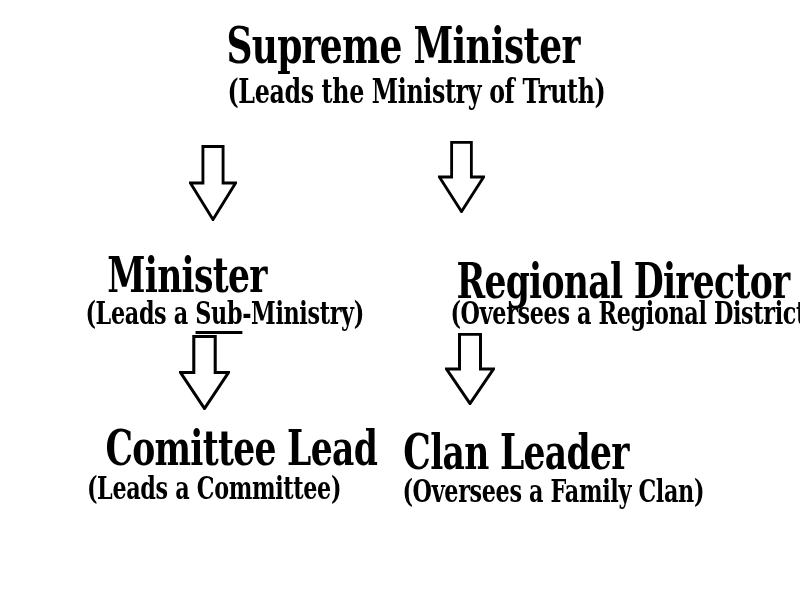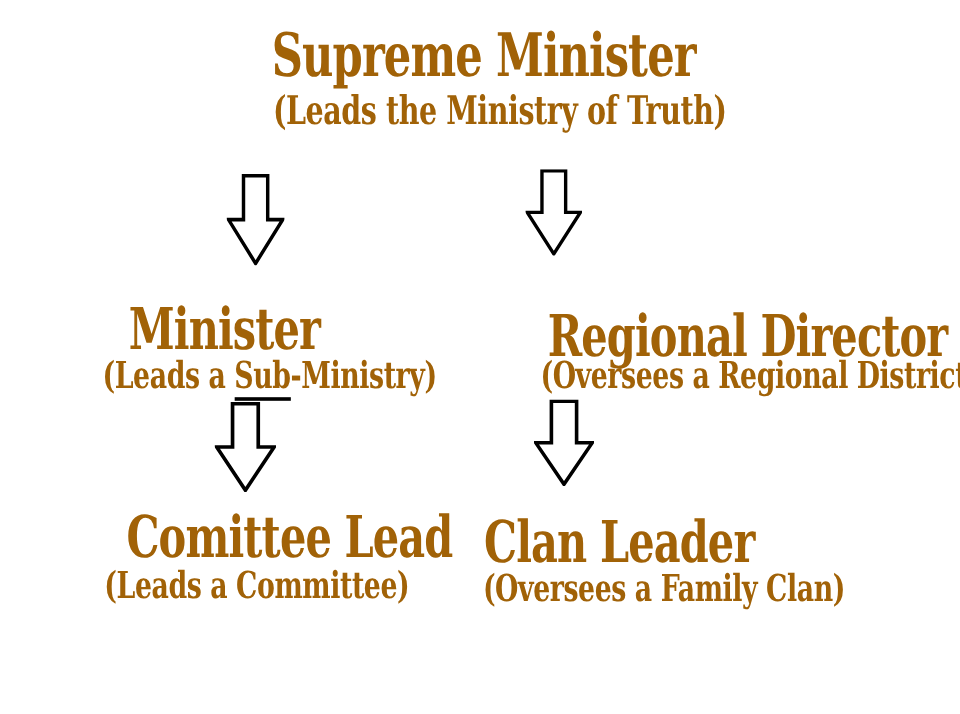--- a/index.html
+++ b/index.html
@@ -3,21 +3,21 @@
 <meta charset="utf-8">
 <style>
   * { margin: 0; padding: 0; box-sizing: border-box; }
   html, body { background: #ffffff; }
   .canvas {
     position: relative;
     width: 800px;
     height: 595px;
     background: #ffffff;
     overflow: hidden;
-    color: #a16207;
+    color: #000000;
     font-family: "DejaVu Serif", serif;
     font-weight: bold;
     border-radius: 24px;
   }
   .txt {
     position: absolute;
     width: 360px;
     text-align: center;
     white-space: nowrap;
     line-height: 1;

